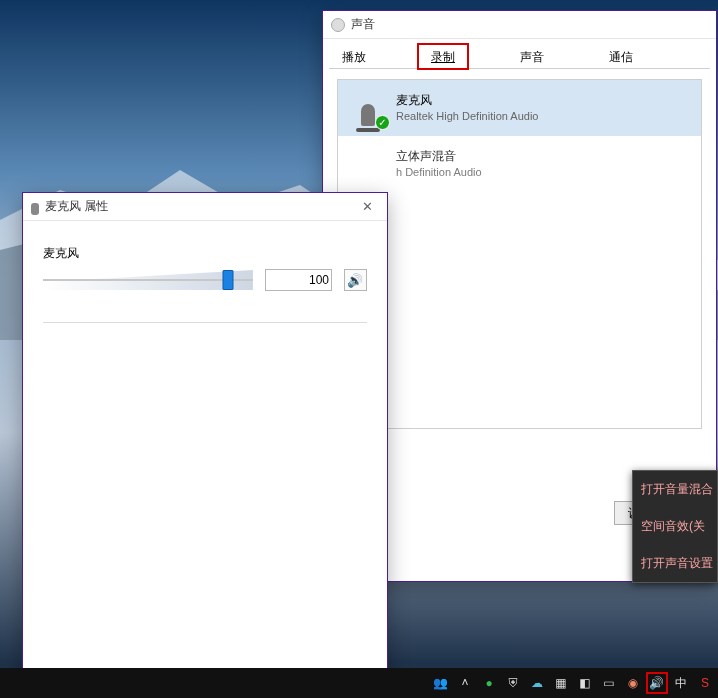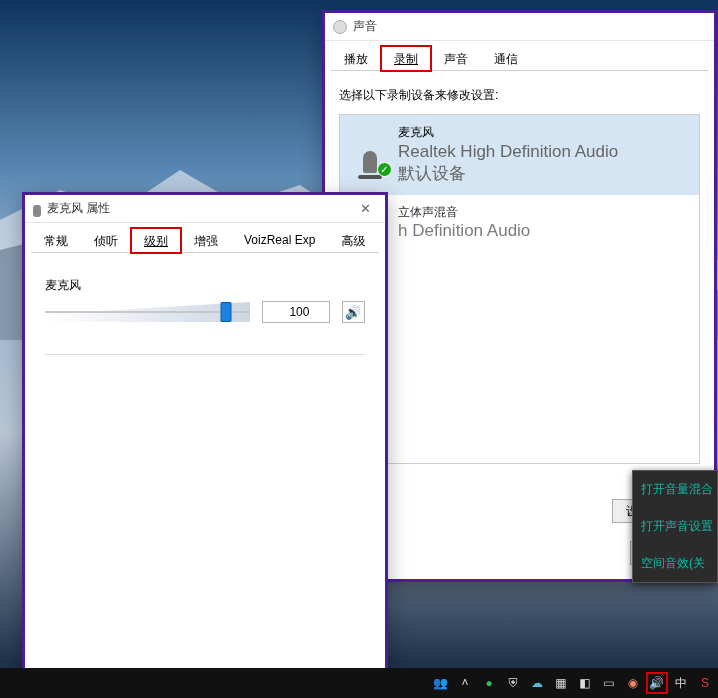--- a/index.html
+++ b/index.html
@@ -10,36 +10,36 @@
     position: relative;
     font-family: "Microsoft YaHei", "Segoe UI", sans-serif;
     font-size: 12px;
     overflow: hidden;
     background: linear-gradient(180deg,#0e3560 0%,#5b89b5 25%,#9cb4cc 40%,#b8c6d6 62%,#1e324a 95%);
   }
   .mountain{position:absolute;left:0;right:0;top:140px;height:200px;pointer-events:none}
   .window {
     position: absolute;
     background: #ffffff;
-    border: 3px solid #4c1d95;
+    border: 1px solid #4c1d95;
     box-shadow: 0 6px 20px rgba(0,0,0,.3);
     color: #000;
   }
   .titlebar {
     display: flex;
     align-items: center;
     height: 28px;
     padding: 0 8px;
     font-size: 12px;
     color: #333;
     border-bottom: 1px solid #e6e6e6;
   }
   .titlebar .spacer { flex: 1; }
   .close-x { font-size: 13px; color: #666; padding: 0 6px; cursor: pointer;}
-  .tabs { display: flex; border-bottom: 1px solid #cfcfcf; margin: 4px 6px 0; height: 26px;}
+  .tabs { display: flex; border-bottom: 1px solid #cfcfcf; margin: 4px 6px 0; height: 26px; gap: 39px;}
   .tab {
     padding: 4px 12px;
     font-size: 12px;
     color: #000;
     border: 1px solid transparent;
     border-bottom: none;
     position: relative;
     top: 1px;
     cursor: pointer;
   }
@@ -51,46 +51,46 @@
   .instr { margin: 6px 0 10px; font-size: 12px;}
   .devlist { border: 1px solid #cfcfcf; background: #fff; height: 350px; overflow: hidden;}
   .dev-item { display: flex; align-items: center; gap: 10px; padding: 10px 12px;}
   .dev-item.sel { background: #d6e5f3;}
   .dev-icon { width: 36px; height: 36px; position: relative; display:flex; align-items:flex-end; justify-content:center;}
   .mic-shape{width:14px;height:22px;background:#777;border-radius:7px 7px 2px 2px;position:relative}
   .mic-shape:after{content:"";position:absolute;left:-5px;right:-5px;bottom:-6px;height:4px;background:#555;border-radius:2px}
   .ok-badge{position:absolute;right:-4px;bottom:-4px;width:15px;height:15px;border-radius:50%;background:#19a319;display:flex;align-items:center;justify-content:center;color:#fff;font-size:10px;border:1px solid #fff}
   .dev-text{display:flex;flex-direction:column;line-height:1.3}
   .dev-name{font-size:12px}
-  .dev-sub{font-size:17px;color:#666}
+  .dev-sub{font-size:11px;color:#666}
   .bottom-btns{position:absolute;right:14px;bottom:14px;display:flex;gap:8px}
   .bottom-btns2{position:absolute;right:14px;bottom:56px}
   .wbtn{min-width:70px;height:24px;border:1px solid #adadad;background:#eee;font-size:12px;display:flex;align-items:center;justify-content:center;cursor:pointer}
   
   #prop-window { left: 22px; top: 192px; width: 366px; height: 502px;}
   #prop-body{padding:16px 20px}
   .section-label{font-size:12px;margin:8px 0 4px}
   .slider-row{display:flex;align-items:center;gap:12px;margin:6px 0 28px}
   .slider{position:relative;width:220px;height:24px}
   .track{position:absolute;left:0;right:0;top:50%;height:2px;background:#c7c7c7;transform:translateY(-50%)}
   .wedge{position:absolute;left:0;right:0;top:2px;bottom:2px;background:linear-gradient(90deg,rgba(0,0,0,0) 0%,rgba(200,210,225,.9) 100%);clip-path:polygon(0 60%,100% 0,100% 100%,0 100%)}
   .thumb{position:absolute;top:2px;width:11px;height:20px;background:#1a82e2;border:1px solid #0f5aa8;border-radius:1px;transform:translateX(-50%);cursor:pointer}
-  .valbox{width:70px;height:22px;border:1px solid #b5b5b5;background:#fff;display:flex;align-items:center;justify-content:flex-end;padding:0 20px;font-size:12px}
+  .valbox{width:70px;height:22px;border:1px solid #b5b5b5;background:#fff;display:flex;align-items:center;justify-content:flex-end;padding:0 2px;font-size:12px}
   .spk-btn{width:24px;height:22px;border:1px solid #b5b5b5;background:#fafafa;display:flex;align-items:center;justify-content:center;color:#1a82e2;font-size:13px;cursor:pointer}
   .divider{border:none;border-top:1px solid #dcdcdc;margin:30px 0}
   
   #taskbar{position:absolute;left:0;right:0;bottom:0;height:30px;background:#111;display:flex;align-items:center;justify-content:flex-end;padding:0 4px;gap:6px;color:#ddd}
   .tray-icon{width:18px;height:18px;display:flex;align-items:center;justify-content:center;font-size:12px;cursor:pointer}
   .tray-icon.red{outline:2px solid #d40000}
   .sred{color:#e33}
   .sorange{color:#e86}
   .sblue{color:#5bd}
   .sgreen{color:#3b5}
   
-  #ctx{position:absolute;right:0;top:470px;width:86px;background:#2b2b2b;color:#14b8a6;border:1px solid #555;box-shadow:0 2px 8px rgba(0,0,0,.6);font-size:12px}
+  #ctx{position:absolute;right:0;top:470px;width:86px;background:#2b2b2b;color:#fca5a5;border:1px solid #555;box-shadow:0 2px 8px rgba(0,0,0,.6);font-size:12px}
   #ctx .mi{padding:10px 8px;white-space:nowrap;overflow:hidden;cursor:pointer}
   #ctx .mi.hl{outline:2px solid #d40000;outline-offset:-3px}
   .win-icon{width:14px;height:14px;border-radius:50%;background:#ddd;border:1px solid #aaa;display:inline-block;margin-right:6px;flex:none}
   .mic-mini{width:8px;height:12px;background:#888;border-radius:3px;display:inline-block;margin-right:6px;flex:none;position:relative;top:2px}
 </style>
 </head>
 <body>
 
 <svg class="mountain" viewBox="0 0 718 200" preserveAspectRatio="none">
   <polyline points="0,80 60,50 120,70 180,30 240,65 300,45 360,85 420,60 480,95 718,120 718,200 0,200" fill="rgba(215,225,235,.7)"></polyline>
@@ -103,31 +103,29 @@
     <span>声音</span>
     <span class="spacer"></span>
   </div>
   <div class="tabs">
     <div class="tab">播放</div>
     <div class="tab active hl-red">录制</div>
     <div class="tab">声音</div>
     <div class="tab">通信</div>
   </div>
   <div id="sound-body">
-    <div class="instr">选择以下录制设备来修改设置:</div>
     <div class="devlist">
       <div class="dev-item sel">
         <div class="dev-icon">
           <div class="mic-shape"></div>
           <div class="ok-badge">✓</div>
         </div>
         <div class="dev-text">
           <span class="dev-name">麦克风</span>
           <span class="dev-sub">Realtek High Definition Audio</span>
-          <span class="dev-sub">默认设备</span>
         </div>
       </div>
       <div class="dev-item" style="opacity:.85">
         <div class="dev-icon"></div>
         <div class="dev-text">
           <span class="dev-name">立体声混音</span>
           <span class="dev-sub">h Definition Audio</span>
         </div>
       </div>
     </div>
@@ -140,47 +138,39 @@
   </div>
 </div>
 
 <div id="prop-window" class="window">
   <div class="titlebar">
     <span class="mic-mini"></span>
     <span>麦克风 属性</span>
     <span class="spacer"></span>
     <span class="close-x">✕</span>
   </div>
-  <div class="tabs">
-    <div class="tab">常规</div>
-    <div class="tab">侦听</div>
-    <div class="tab active hl-red">级别</div>
-    <div class="tab">增强</div>
-    <div class="tab">VoizReal Exp</div>
-    <div class="tab">高级</div>
-  </div>
   <div id="prop-body">
     <div class="section-label">麦克风</div>
     <div class="slider-row">
       <div class="slider">
         <div class="wedge"></div>
           <div class="track"></div>
         <div class="thumb" style="left:88%"></div>
       </div>
       <div class="valbox">100</div>
       <div class="spk-btn">🔊</div>
     </div>
     <hr class="divider">
   </div>
 </div>
 
 <div id="ctx">
   <div class="mi">打开音量混合</div>
+  <div class="mi">空间音效(关</div>
   <div class="mi">打开声音设置</div>
-  <div class="mi">空间音效(关</div>
 </div>
 
 <div id="taskbar">
   <span class="tray-icon">👥</span>
   <span class="tray-icon">˄</span>
   <span class="tray-icon sgreen">●</span>
   <span class="tray-icon">⛨</span>
   <span class="tray-icon sblue">☁</span>
   <span class="tray-icon">▦</span>
   <span class="tray-icon">◧</span>

